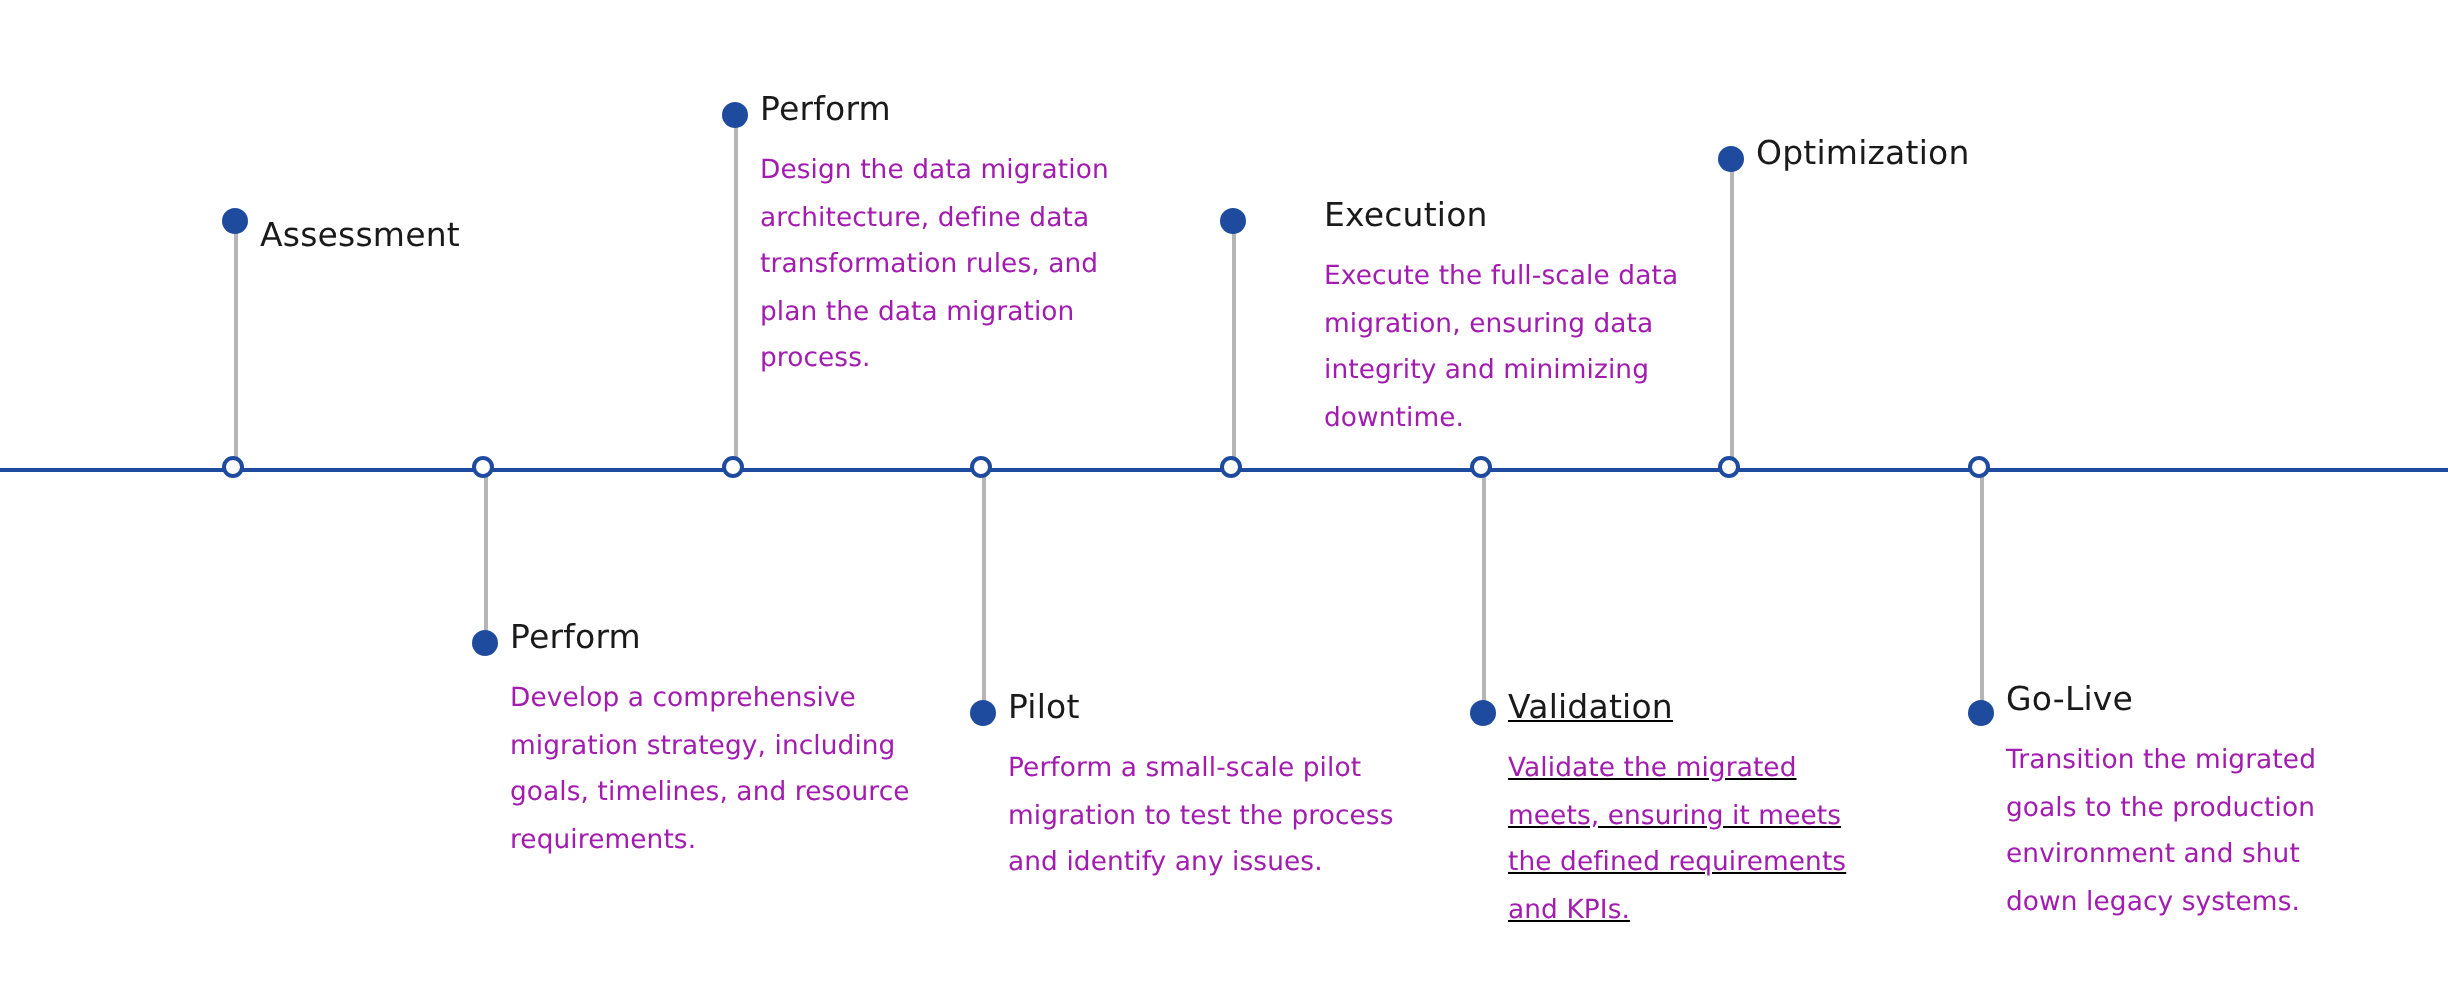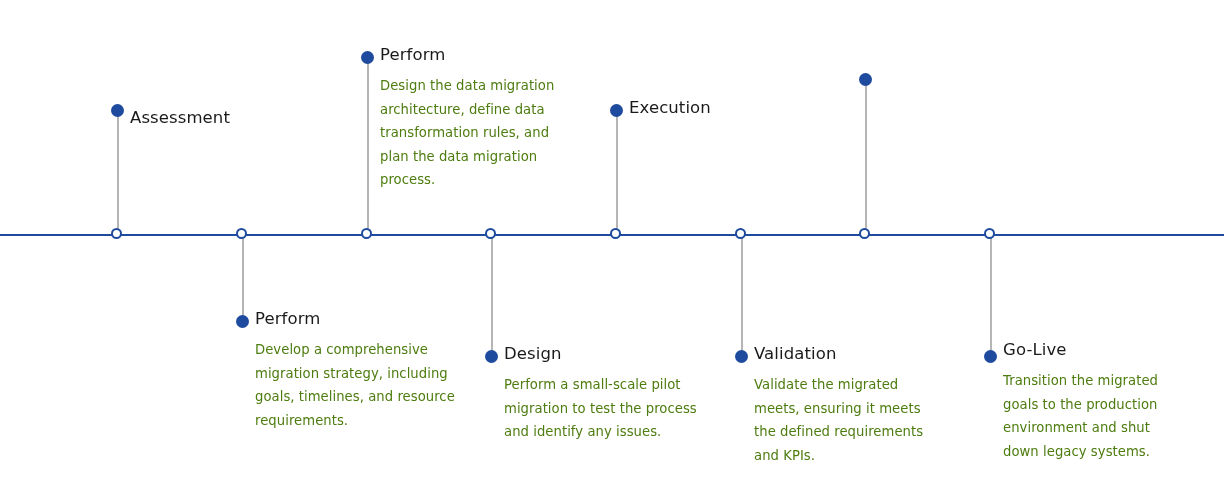--- a/index.html
+++ b/index.html
@@ -85,21 +85,21 @@
     font-size: 16.5px;
     line-height: 20px;
     color: #1a1a1a;
     font-weight: 400;
     letter-spacing: 0.1px;
     white-space: nowrap;
   }
   .entry-desc {
     font-size: 13.2px;
     line-height: 23.5px;
-    color: #4d7c0f;
+    color: #a21caf;
     font-weight: 400;
     margin-top: 9px;
     letter-spacing: 0.05px;
   }
 
   
   .milestone.above .entry { }
   .milestone.below .entry { }
 </style>
 </head>
@@ -134,46 +134,48 @@
         <div class="entry" style="width: 190px; top: 45px;">
           <div class="entry-title">Perform</div>
           <div class="entry-desc">Design the data migration architecture, define data transformation rules, and plan the data migration process.</div>
         </div>
       </div>
       <div class="milestone below" style="left: 492px;">
         <div class="axis-marker"></div>
         <div class="connector" style="top: 234px; height: 122px;"></div>
         <div class="label-dot" style="top: 350px;"></div>
         <div class="entry" style="width: 200px; top: 344px;">
-          <div class="entry-title">Design</div>
+          <div class="entry-title">Pilot</div>
           <div class="entry-desc">Perform a small-scale pilot migration to test the process and identify any issues.</div>
         </div>
       </div>
       <div class="milestone above" style="left: 617px;">
         <div class="axis-marker"></div>
         <div class="connector" style="top: 110px; height: 124px;"></div>
         <div class="label-dot" style="top: 104px;"></div>
-        <div class="entry" style="width: 200px; top: 98px;">
+        <div class="entry" style="width: 200px; top: 98px; margin-left: 33px;">
           <div class="entry-title">Execution</div>
+          <div class="entry-desc">Execute the full-scale data migration, ensuring data integrity and minimizing downtime.</div>
         </div>
       </div>
       <div class="milestone below" style="left: 742px;">
         <div class="axis-marker"></div>
         <div class="connector" style="top: 234px; height: 122px;"></div>
         <div class="label-dot" style="top: 350px;"></div>
-        <div class="entry" style="width: 190px; top: 344px;">
+        <div class="entry" style="width: 190px; top: 344px; text-decoration: underline;">
           <div class="entry-title">Validation</div>
           <div class="entry-desc">Validate the migrated meets, ensuring it meets the defined requirements and KPIs.</div>
         </div>
       </div>
       <div class="milestone above" style="left: 866px;">
         <div class="axis-marker"></div>
         <div class="connector" style="top: 79px; height: 155px;"></div>
         <div class="label-dot" style="top: 73px;"></div>
         <div class="entry" style="width: 190px; top: 67px;">
+          <div class="entry-title">Optimization</div>
         </div>
       </div>
       <div class="milestone below" style="left: 991px;">
         <div class="axis-marker"></div>
         <div class="connector" style="top: 234px; height: 122px;"></div>
         <div class="label-dot" style="top: 350px;"></div>
         <div class="entry" style="width: 185px; top: 340px;">
           <div class="entry-title">Go-Live</div>
           <div class="entry-desc">Transition the migrated goals to the production environment and shut down legacy systems.</div>
         </div>

